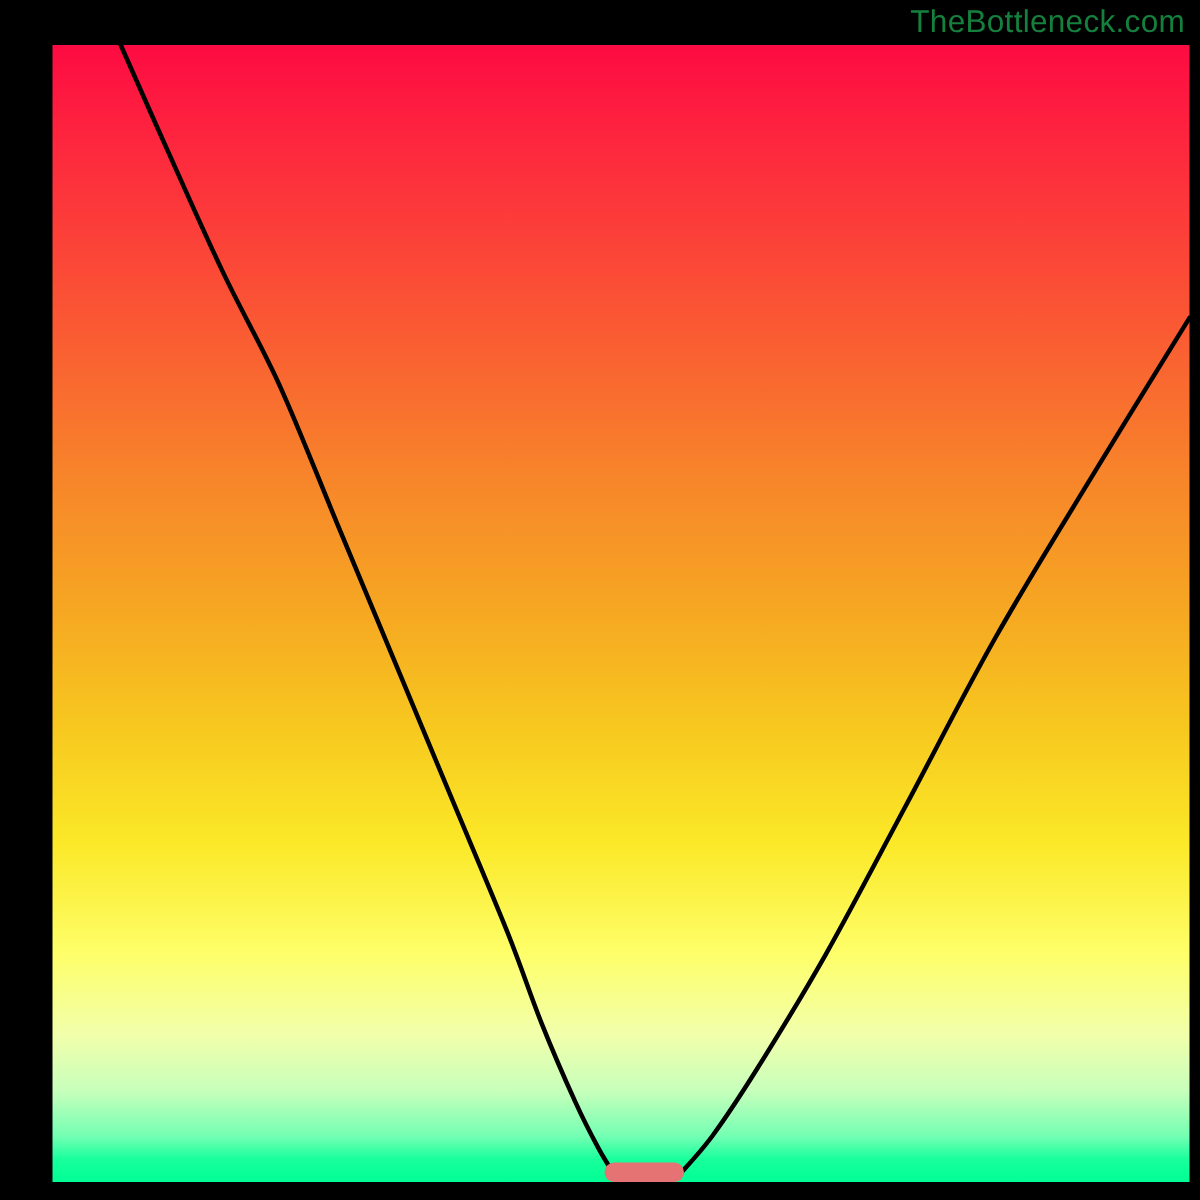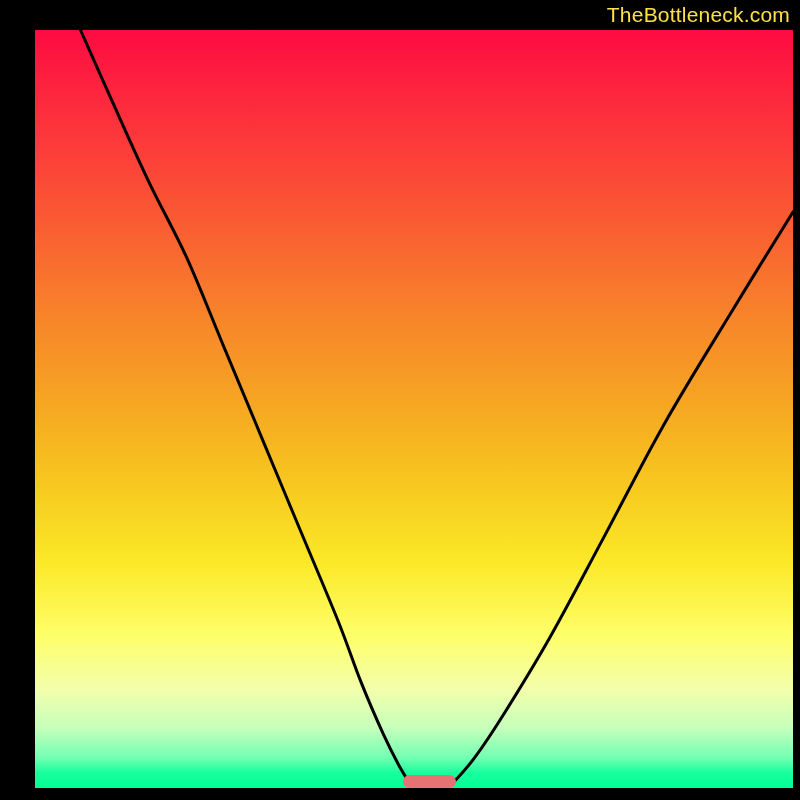--- a/index.html
+++ b/index.html
@@ -14,21 +14,21 @@
   .frame {
     position: relative;
     width: 800px;
     height: 800px;
     background: #000;
   }
   .watermark {
     position: absolute;
     top: 3px;
     right: 10px;
-    color: #fde047;
+    color: #15803d;
     font-size: 21px;
     font-weight: 500;
     letter-spacing: 0.2px;
     z-index: 10;
   }
   .plot {
     position: absolute;
     left: 35px;
     top: 30px;
     width: 758px;

